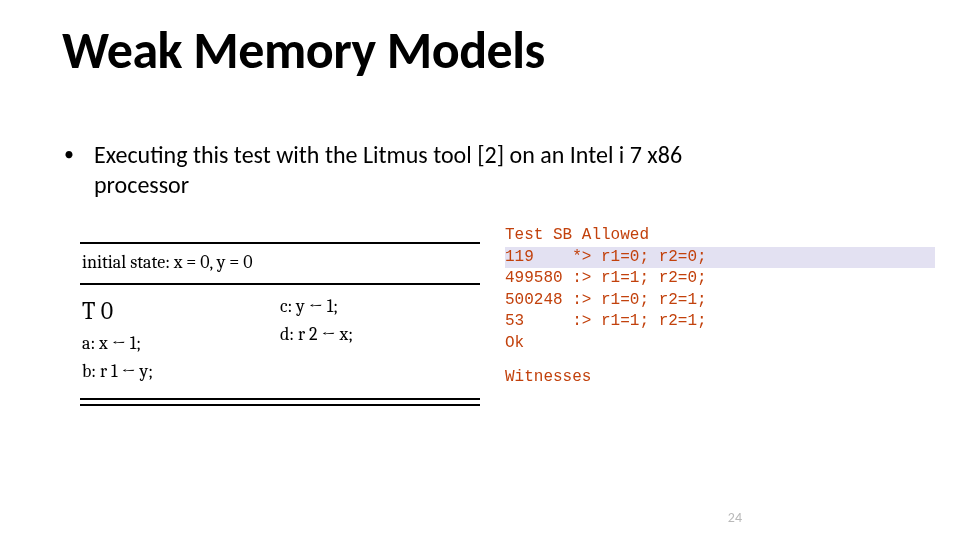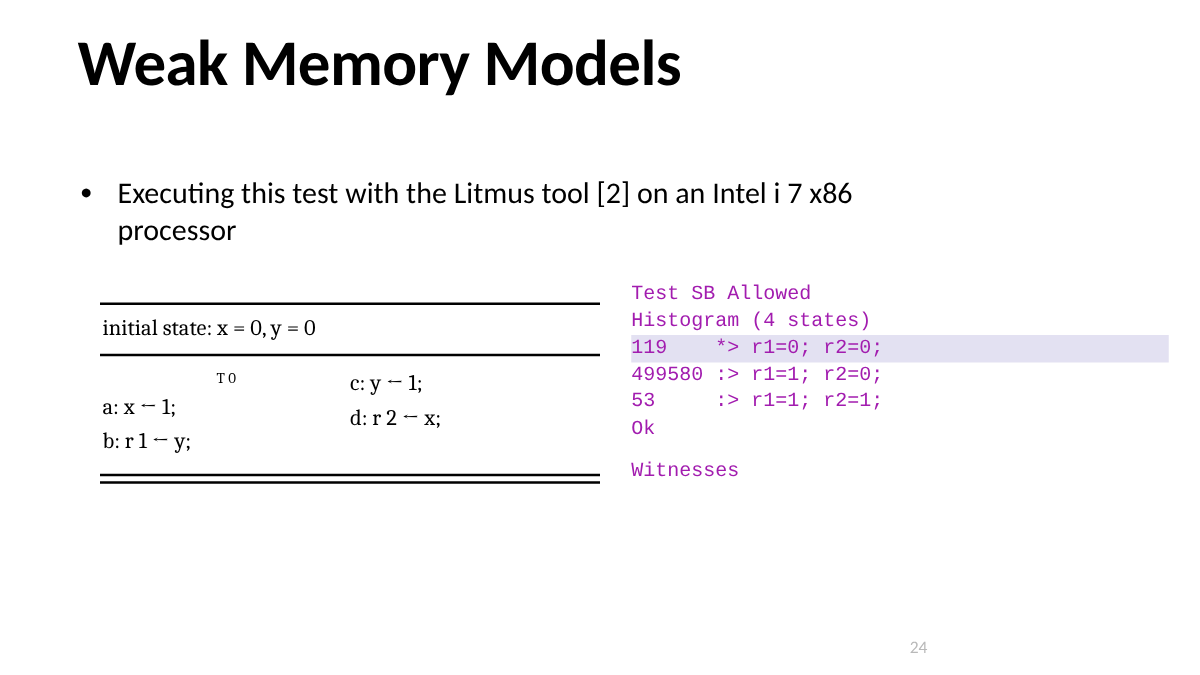--- a/index.html
+++ b/index.html
@@ -66,35 +66,35 @@
     padding: 4px 2px 6px 2px;
   }
   .litmus .twocol {
     display: flex;
     padding: 4px 2px 8px 2px;
   }
   .litmus .col {
     flex: 1 1 50%;
   }
   .litmus .col div { line-height: 1.55; font-family: "Cambria", Georgia, serif; }
-  .litmus .thead { font-size: 12px; text-align: center; }
+  .litmus .thead { font-size: 24px; }
   .litmus .assert {
     padding: 6px 2px 8px 2px;
   }
   .mono-serif { font-family: "Cambria", Georgia, serif; }
 
   
   .output {
     position: absolute;
     left: 505px;
     top: 225px;
     width: 430px;
     font-family: "Courier New", Courier, monospace;
     font-size: 16px;
-    color: #a21caf;
+    color: #c2410c;
     line-height: 1.35;
   }
   .output .row { white-space: pre; }
   .output .hl { background: #e3e1f2; }
   .output .gap { height: 12px; }
 
   .pagenum {
     position: absolute;
     right: 30px;
     bottom: 14px;
@@ -129,23 +129,23 @@
         <div>c:  y  ←  1;</div>
         <div>d:  r 2  ←  x;</div>
       </div>
     </div>
     <div class="rule"></div>
     <div class="rule"></div>
   </div>
 
   <div class="output">
     <div class="row">Test SB Allowed</div>
-    <div class="row">Histogram (4 states)</div>
     <div class="row hl">119    *&gt; r1=0; r2=0;</div>
     <div class="row">499580 :&gt; r1=1; r2=0;</div>
+    <div class="row">500248 :&gt; r1=0; r2=1;</div>
     <div class="row">53     :&gt; r1=1; r2=1;</div>
     <div class="row">Ok</div>
     <div class="gap"></div>
     <div class="row">Witnesses</div>
   </div>
 
   <div class="pagenum">24</div>
 
 </div>
 

